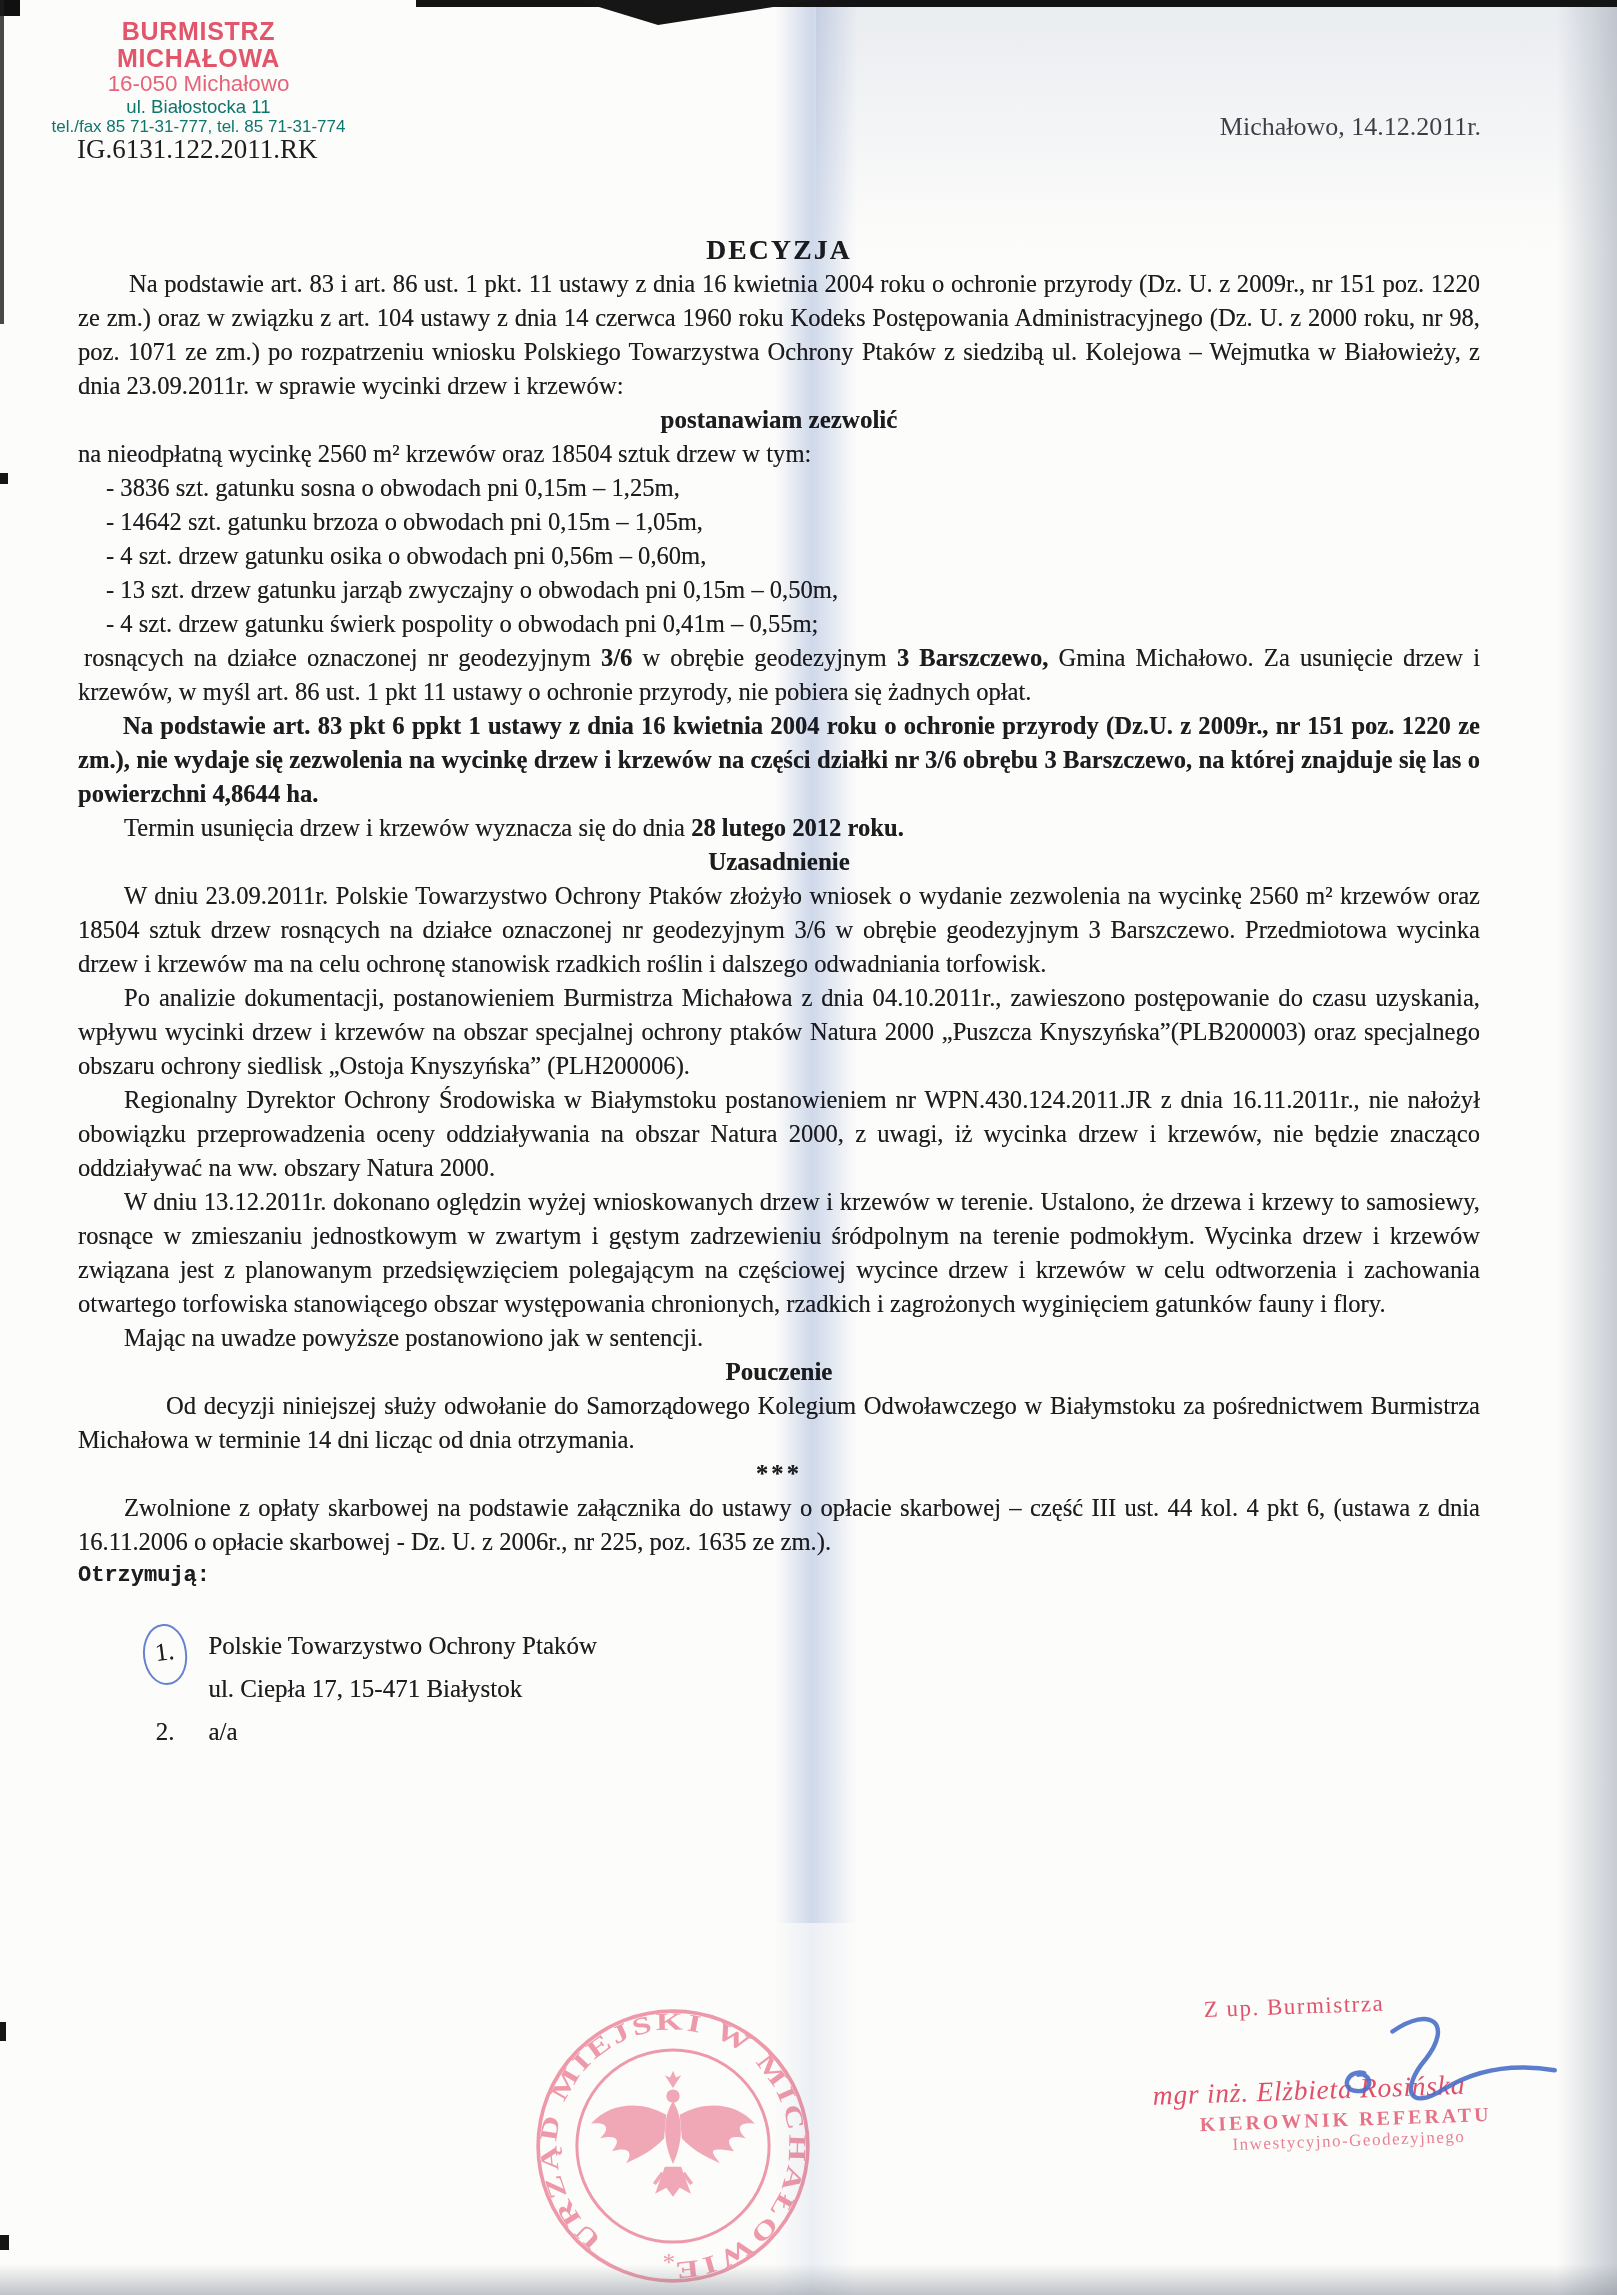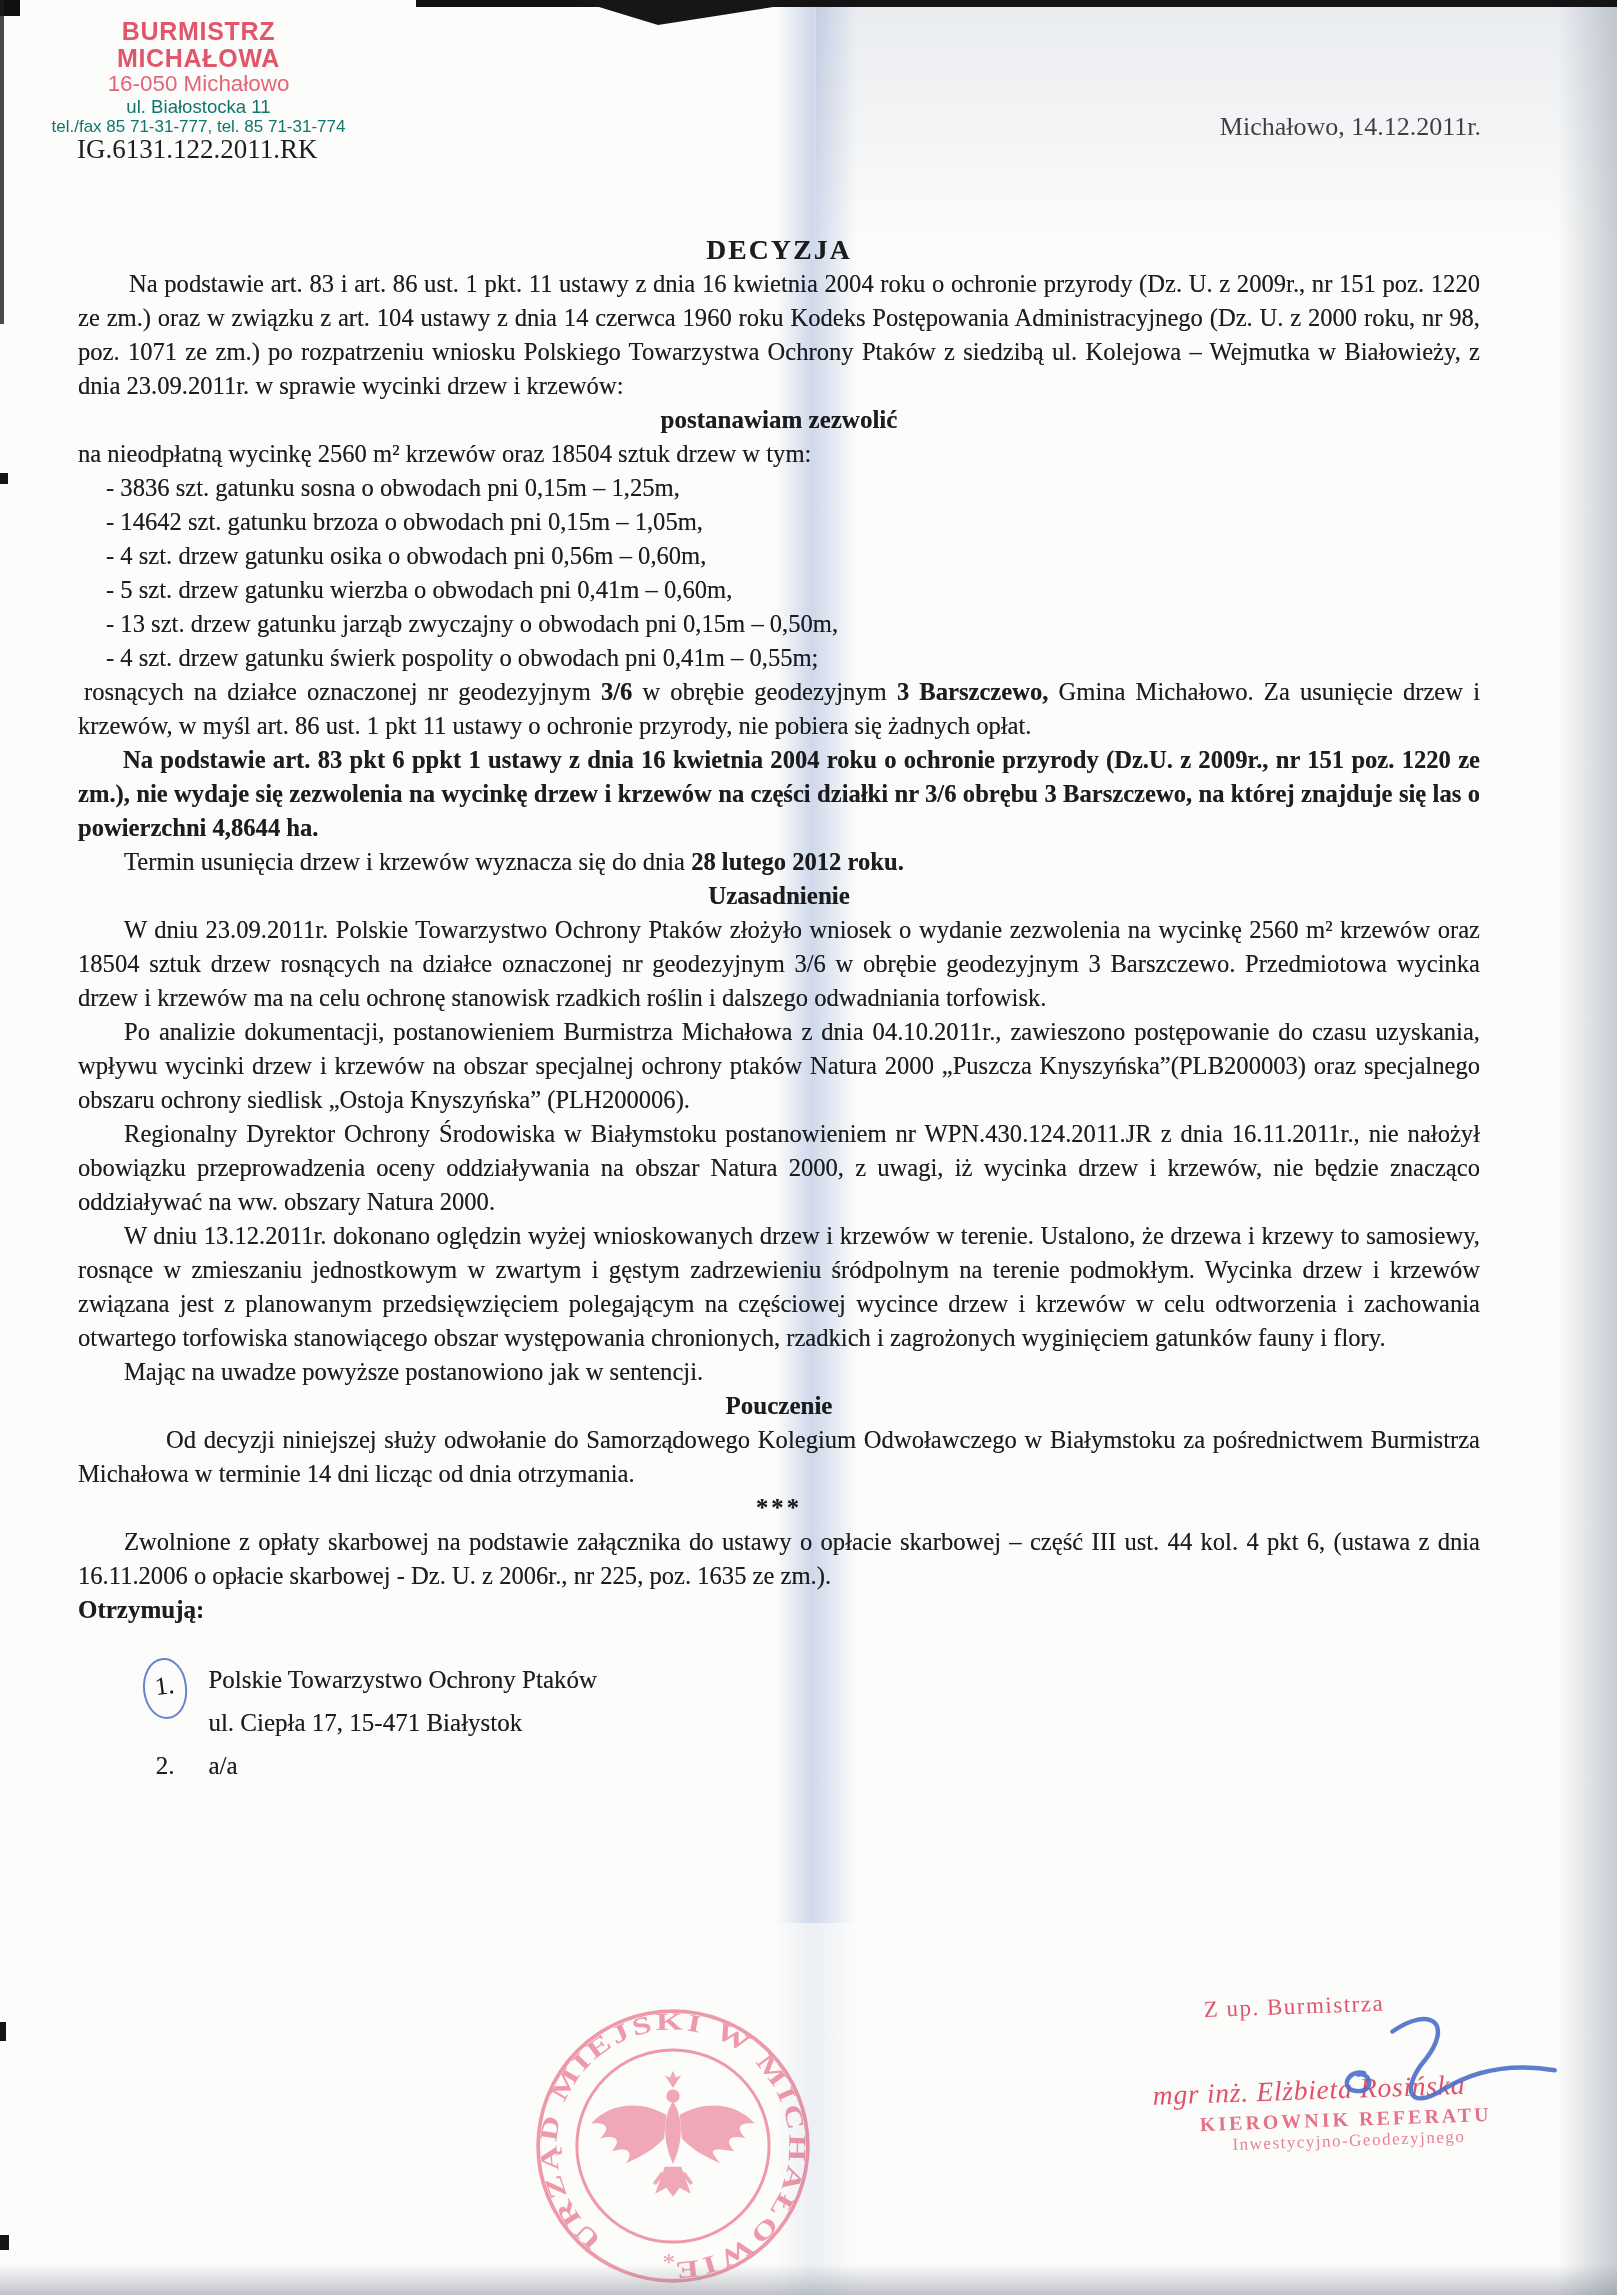--- a/index.html
+++ b/index.html
@@ -53,21 +53,21 @@
   .tail{text-indent:6px;}
   .refusal{font-weight:bold;text-indent:45px;}
   .deadline{margin-top:36px;text-indent:46px;text-align:left;}
   .just-head{margin-top:35px;font-size:25px;}
   .jp{text-indent:46px;}
   .closing{text-indent:46px;text-align:left;}
   .pouczenie-head{margin-top:34px;font-size:25px;}
   .appeal{margin-top:7.5px;text-indent:88px;}
   .separator{margin-top:31px;text-align:center;font-weight:bold;letter-spacing:3px;}
   .exemption{margin-top:3px;text-indent:46px;}
-  .recip-label{margin-top:39px;margin-left:26px;font-weight:bold;text-align:left;font-size:25px;}
+  .recip-label{margin-top:39px;margin-left:26px;font-weight:bold;text-align:left;font-size:22px;font-family:Liberation Mono, monospace;}
   .recipients{margin:31px 0 0 63px;text-align:left;font-size:25px;line-height:43px;}
   .recip{display:flex;align-items:flex-start;gap:19.4px;}
   .recip-no{min-width:48px;text-align:center;}
   .circ{display:inline-block;width:40px;height:57px;line-height:52px;text-align:center;
         border:2.2px solid rgba(78,108,202,.85);border-radius:52% 48% 50% 50%;transform:rotate(-7deg);}
 
   
   .round-stamp{position:absolute;left:524px;top:1997px;z-index:3;mix-blend-mode:multiply;}
   .sig-block{position:absolute;left:1152px;top:1992px;width:388px;z-index:3;
       transform:rotate(-2deg);color:#e0566e;mix-blend-mode:multiply;}
@@ -110,21 +110,20 @@
 
     <p class="intro">Na podstawie art. 83 i art. 86 ust. 1 pkt. 11 ustawy z dnia 16 kwietnia 2004 roku o ochronie przyrody (Dz. U. z 2009r., nr 151 poz. 1220 ze zm.) oraz w związku z art. 104 ustawy z dnia 14 czerwca 1960 roku Kodeks Postępowania Administracyjnego (Dz. U. z 2000 roku, nr 98, poz. 1071 ze zm.) po rozpatrzeniu wniosku Polskiego Towarzystwa Ochrony Ptaków z siedzibą ul. Kolejowa – Wejmutka w Białowieży, z dnia 23.09.2011r. w sprawie wycinki drzew i krzewów:</p>
 
     <p class="h-center ruling-head">postanawiam zezwolić</p>
     <p class="lead">na nieodpłatną wycinkę 2560 m² krzewów oraz 18504 sztuk drzew w tym:</p>
 
     <ul class="species">
       <li>- 3836 szt. gatunku sosna o obwodach pni 0,15m – 1,25m,</li>
       <li>- 14642 szt. gatunku brzoza o obwodach pni 0,15m – 1,05m,</li>
       <li>- 4 szt. drzew gatunku osika o obwodach pni 0,56m – 0,60m,</li>
-      <li>- 5 szt. drzew gatunku wierzba o obwodach pni 0,41m – 0,60m,</li>
       <li>- 13 szt. drzew gatunku jarząb zwyczajny o obwodach pni 0,15m – 0,50m,</li>
       <li>- 4 szt. drzew gatunku świerk pospolity o obwodach pni 0,41m – 0,55m;</li>
     </ul>
 
     <p class="tail"><span>rosnących na działce oznaczonej nr geodezyjnym </span><b>3/6</b><span> w obrębie geodezyjnym </span><b>3 Barszczewo,</b><span> Gmina Michałowo. Za usunięcie drzew i krzewów, w myśl art. 86 ust. 1 pkt 11 ustawy o ochronie przyrody, nie pobiera się żadnych opłat.</span></p>
 
     <p class="refusal">Na podstawie art. 83 pkt 6 ppkt 1 ustawy z dnia 16 kwietnia 2004 roku o ochronie przyrody (Dz.U. z 2009r., nr 151 poz. 1220 ze zm.), nie wydaje się zezwolenia na wycinkę drzew i krzewów na części działki nr 3/6 obrębu 3 Barszczewo, na której znajduje się las o powierzchni 4,8644 ha.</p>
 
     <p class="deadline"><span>Termin usunięcia drzew i krzewów wyznacza się do dnia </span><b>28 lutego 2012 roku.</b></p>
 

